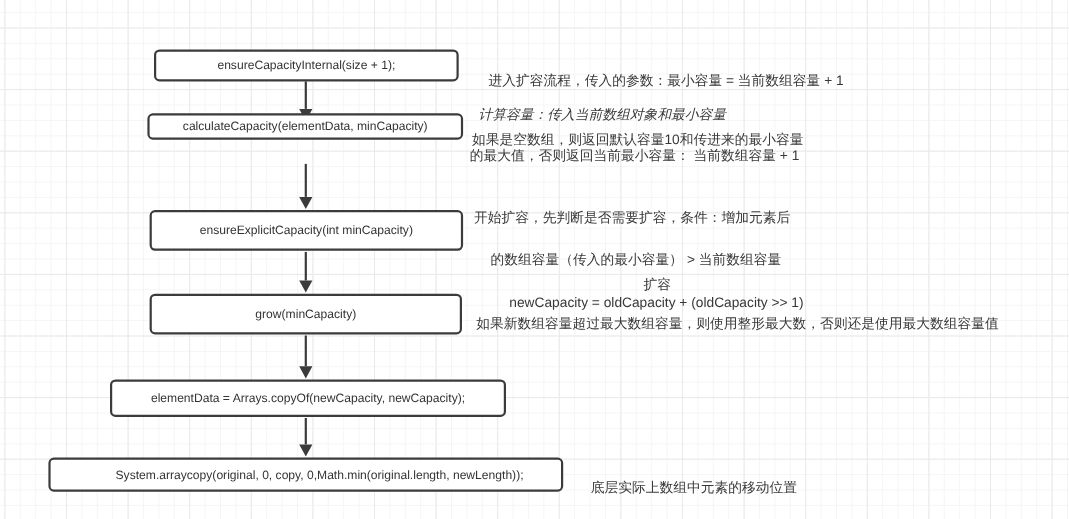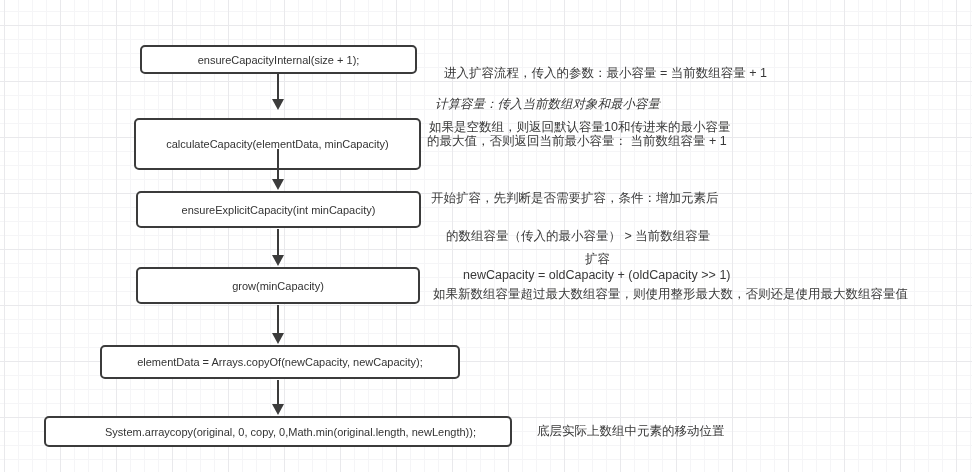--- a/index.html
+++ b/index.html
@@ -29,21 +29,21 @@
     border: 2px solid #3b3b3b;
     border-radius: 5px;
     display: flex;
     align-items: center;
     justify-content: center;
     font-size: 11px;
     color: #333333;
     white-space: nowrap;
   }
   .n0 { left: 140px; top: 45px;  width: 277px; height: 29px; }
-  .n1 { left: 134px; top: 118px; width: 287px; height: 52px; justify-content: center; }
+  .n1 { left: 134px; top: 103px; width: 287px; height: 24px; justify-content: center; }
   .n2 { left: 136px; top: 191px; width: 285px; height: 37px; }
   .n3 { left: 136px; top: 267px; width: 284px; height: 37px; }
   .n4 { left: 100px; top: 345px; width: 360px; height: 34px; }
   .n5 { left: 44px;  top: 416px; width: 468px; height: 31px; padding-left: 25px; }
 
   .arrow {
     position: absolute;
     width: 12px;
     left: 272px;
     display: flex;
@@ -78,21 +78,21 @@
   .a1l1 { left: 444px; top: 66px; }
   .a2l1 { left: 435px; top: 97px; font-style: italic; }
   .a2l2 { left: 429px; top: 120px; }
   .a2l3 { left: 427px; top: 134px; }
   .a3l1 { left: 431px; top: 191px; }
   .a3l2 { left: 446px; top: 206px; margin-top: 23px; }
   .a4l1 { left: 585px; top: 252px; }
   .a4l2 { left: 463px; top: 268px; }
   .a4l3 { left: 433px; top: 287px; }
   .a5l1 { left: 487px; top: 353px; }
-  .a6l1 { left: 537px; top: 424px; }
+  .a6l1 { left: 537px; top: 436px; }
 </style>
 </head>
 <body>
 
 <div class="canvas">
 
   <div class="node n0">
     <span>ensureCapacityInternal(size + 1);</span>
   </div>
 

